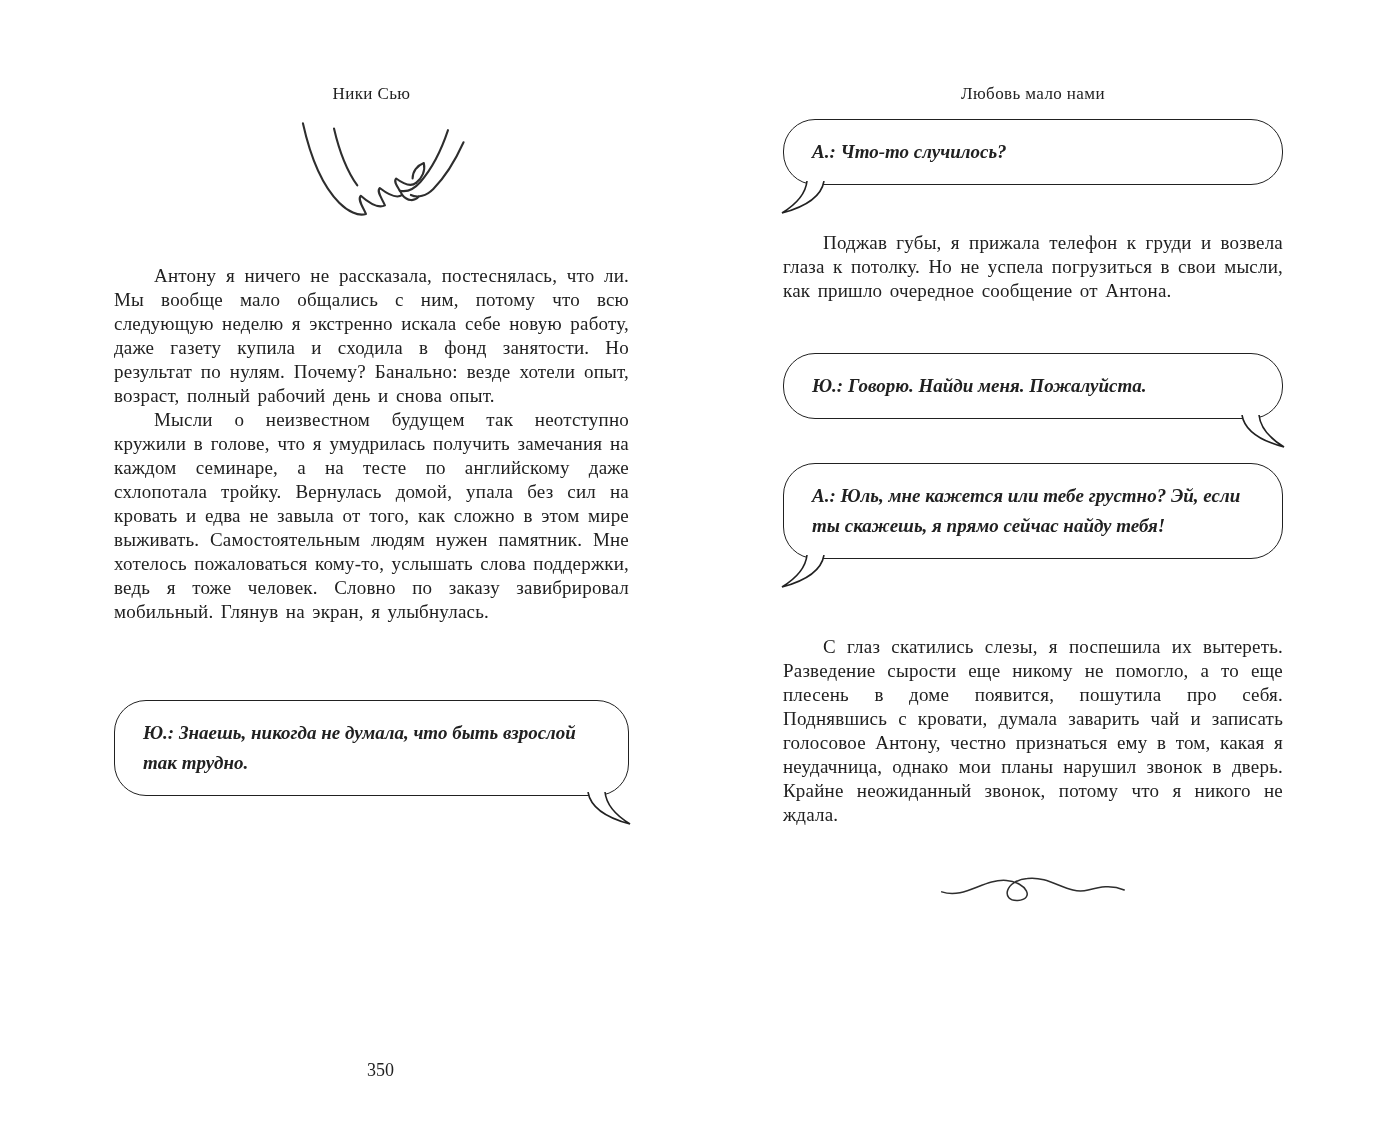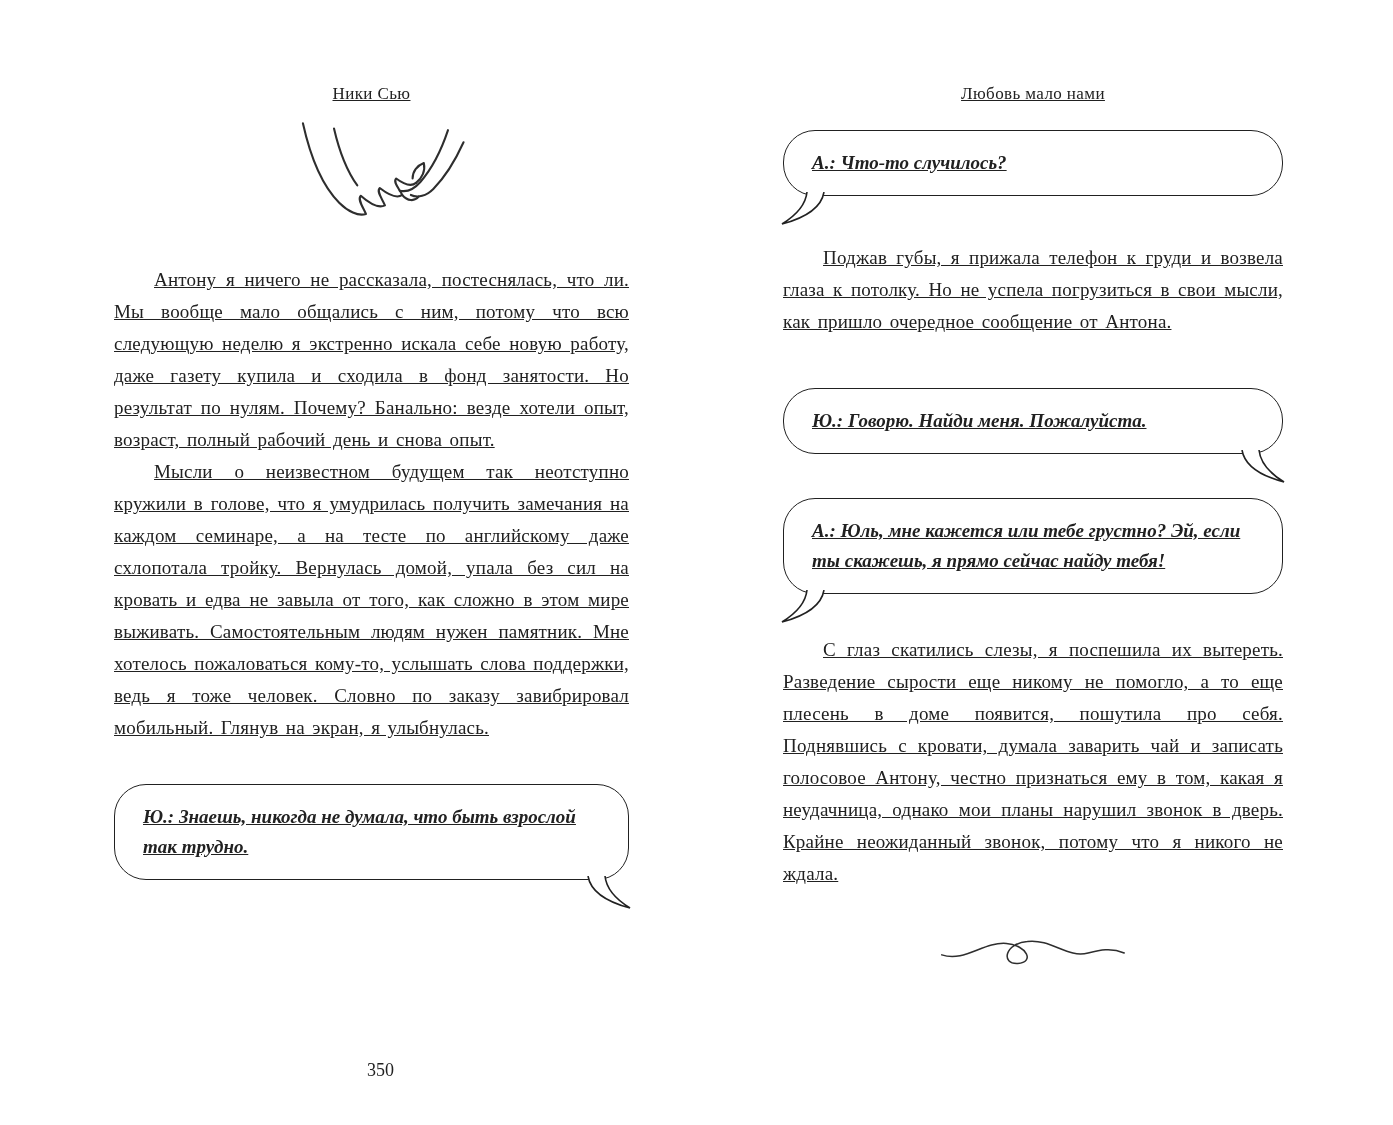--- a/index.html
+++ b/index.html
@@ -4,56 +4,56 @@
 <style>
   * { box-sizing: border-box; }
   html, body { margin: 0; padding: 0; }
   body {
     width: 1393px; height: 1125px;
     background: #ffffff;
     color: #212121;
     font-family: "Liberation Serif", "DejaVu Serif", serif;
     overflow: hidden;
   }
-  .spread { display: flex; width: 1393px; height: 1125px; background: #ffffff; text-decoration: underline; }
+  .spread { display: flex; width: 1393px; height: 1125px; background: #ffffff; }
   .page { position: relative; height: 100%; }
   .page--left  { width: 697px; padding: 84px 68px 0 114px; }
   .page--right { width: 696px; padding: 84px 110px 0 86px; }
 
   .running-head {
     font-size: 17px; font-weight: 400; text-align: center;
     letter-spacing: 0.4px; margin: 0 0 14px 0;
   }
 
   .illustration { display: flex; justify-content: center; margin: 6px 0 18px 0; }
 
   .para {
-    font-size: 19px; line-height: 32px;
+    font-size: 19px; line-height: 24px;
     text-align: justify; text-indent: 40px;
     word-spacing: 2.5px; letter-spacing: 0.2px;
     margin: 0;
   }
 
   .bubble {
     position: relative;
     border: 1.6px solid #212121;
     border-radius: 32px;
     padding: 17px 28px;
     font-style: italic; font-weight: 700;
     font-size: 19px; line-height: 30px;
     background: #ffffff;
   }
   .bubble .tail { position: absolute; bottom: -31px; width: 46px; height: 34px; }
   .bubble--tail-left  .tail { left: -4px; }
   .bubble--tail-right .tail { right: -4px; transform: scaleX(-1); }
 
-  .mt-26 { margin-top: 26px; }
+  .mt-26 { margin-top: 15px; }
   .mt-44 { margin-top: 44px; }
   .mt-46 { margin-top: 46px; }
-  .mt-48 { margin-top: 40px; }
+  .mt-48 { margin-top: 76px; }
   .mt-50 { margin-top: 50px; }
 
   .pagenum {
     position: absolute; bottom: 44px; left: 124px; width: 513px;
     text-align: center; font-size: 18px;
   }
 
   .flourish { display: flex; justify-content: center; margin-top: 42px; }
 </style>
 </head>

